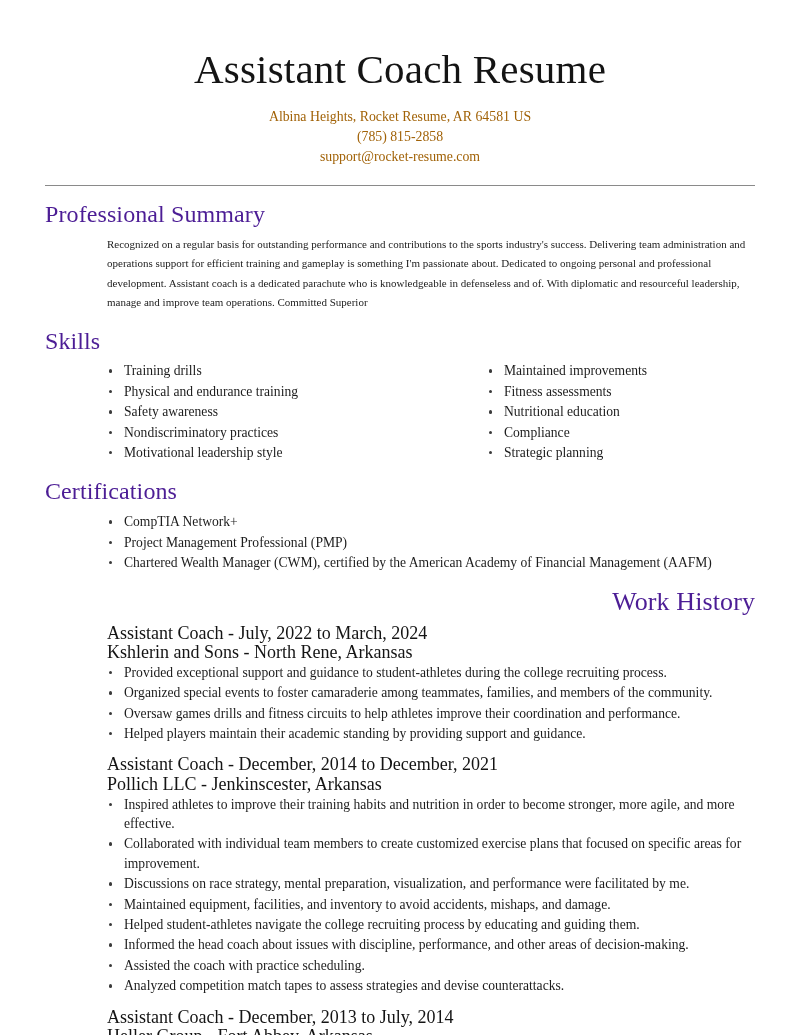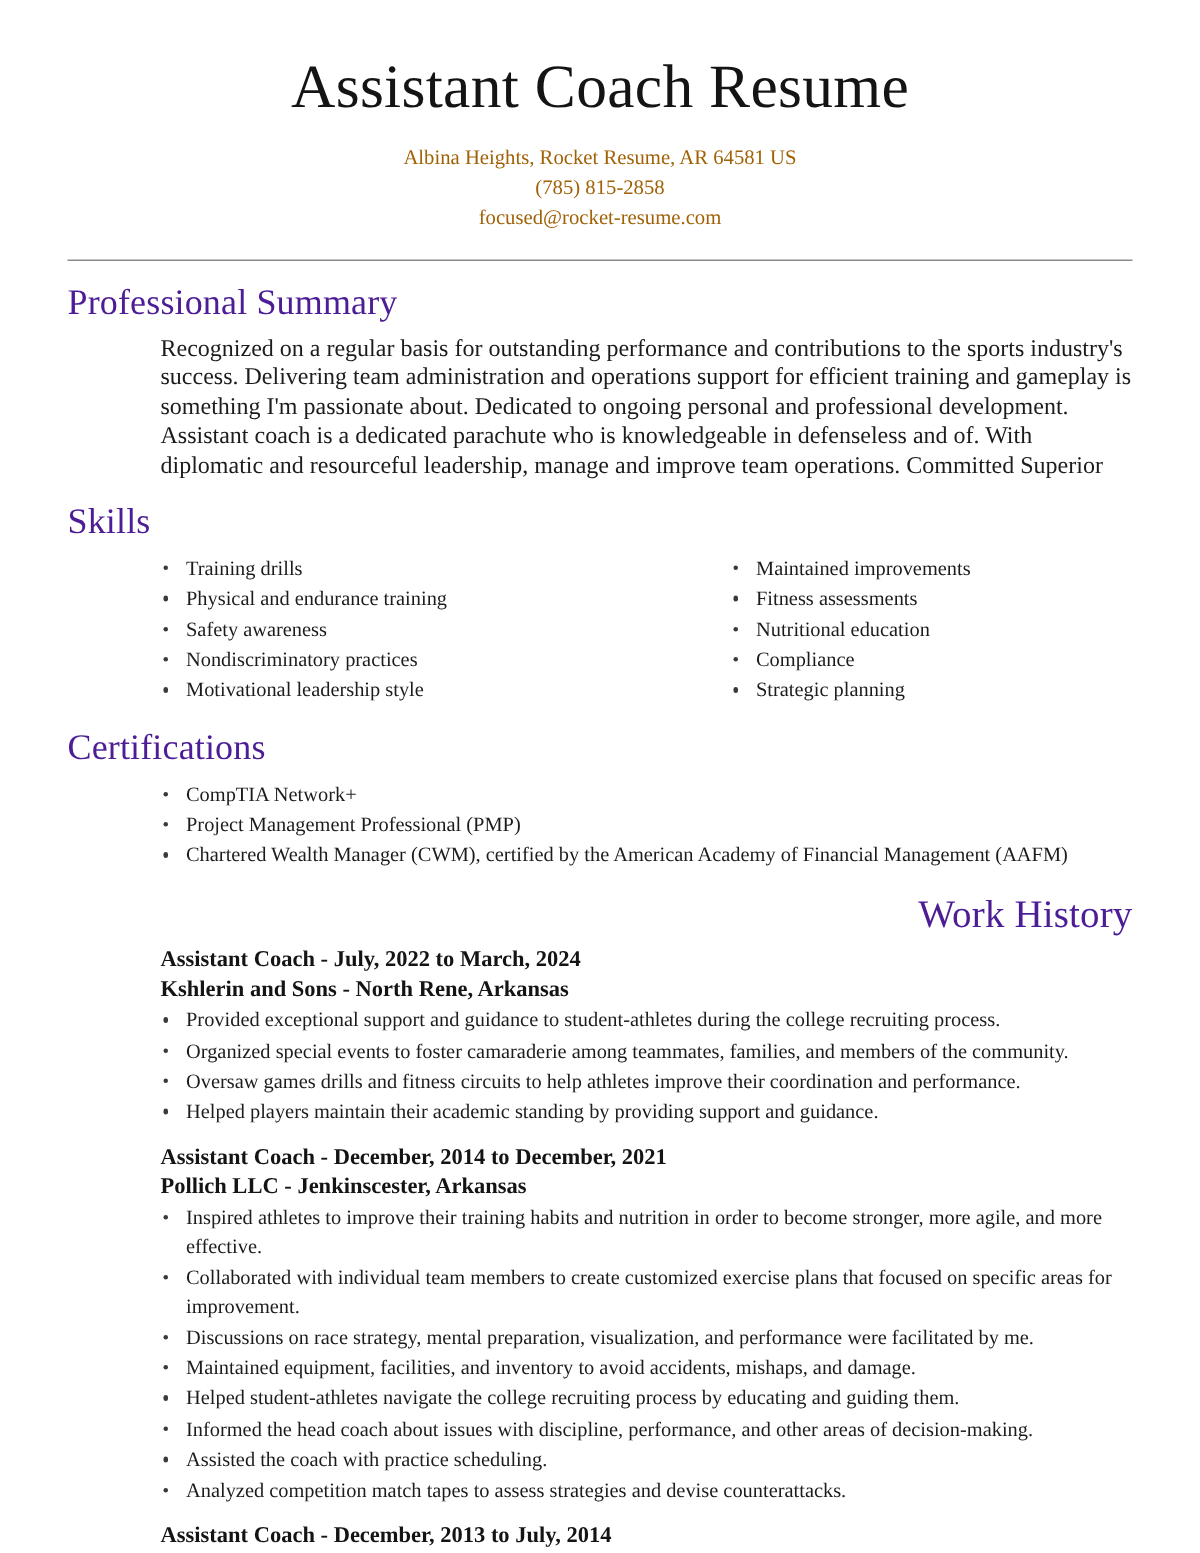--- a/index.html
+++ b/index.html
@@ -12,21 +12,21 @@
     height: 1035px;
     overflow: hidden;
     font-family: "Liberation Serif", "DejaVu Serif", serif;
     color: #1a1a1a;
     -webkit-font-smoothing: antialiased;
   }
   .page {
     width: 800px;
     height: 793px;
     box-sizing: border-box;
-    padding: 0 45px;
+    padding: 12px 45px;
     position: relative;
   }
 
   
   .resume-header {
     padding-top: 34px;
     text-align: center;
   }
   .resume-title {
     font-size: 41px;
@@ -62,21 +62,21 @@
   }
   .section-heading.large {
     font-size: 26px;
     text-align: right;
   }
   .section-body {
     padding-left: 62px;
   }
 
   .summary-text {
-    font-size: 16px;
+    font-size: 11px;
     line-height: 19.4px;
     color: #1c1c1c;
     margin: 0;
     text-align: left;
   }
 
   
   ul.bullets {
     list-style: none;
     margin: 0;
@@ -116,39 +116,39 @@
   }
 
   
   .job {
     margin-bottom: 12px;
   }
   .job:last-child {
     margin-bottom: 0;
   }
   .job-line {
-    font-size: 15px;
+    font-size: 18px;
     line-height: 19.6px;
-    font-weight: 700;
+    font-weight: 400;
     color: #141414;
   }
   .job-bullets {
     margin-top: 6px;
   }
 </style>
 </head>
 <body>
 
 <div class="page">
 
   <div class="resume-header">
     <h1 class="resume-title">Assistant Coach Resume</h1>
     <div class="contact-line">Albina Heights, Rocket Resume, AR 64581 US</div>
     <div class="contact-line">(785) 815-2858</div>
-    <div class="contact-line">focused@rocket-resume.com</div>
+    <div class="contact-line">support@rocket-resume.com</div>
     <div class="divider"></div>
   </div>
 
   <div class="section">
     <h2 class="section-heading">Professional Summary</h2>
     <div class="section-body">
       <p class="summary-text">Recognized on a regular basis for outstanding performance and contributions to the sports industry's success. Delivering team administration and operations support for efficient training and gameplay is something I'm passionate about. Dedicated to ongoing personal and professional development. Assistant coach is a dedicated parachute who is knowledgeable in defenseless and of. With diplomatic and resourceful leadership, manage and improve team operations. Committed Superior</p>
     </div>
   </div>
 

